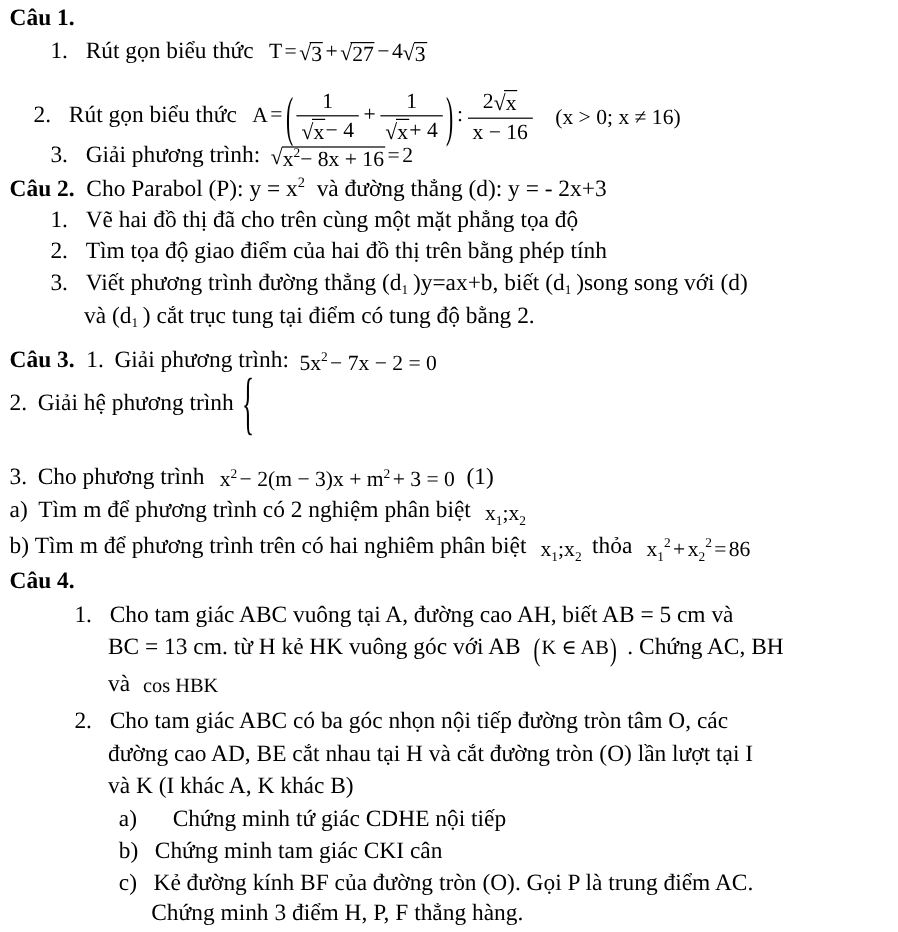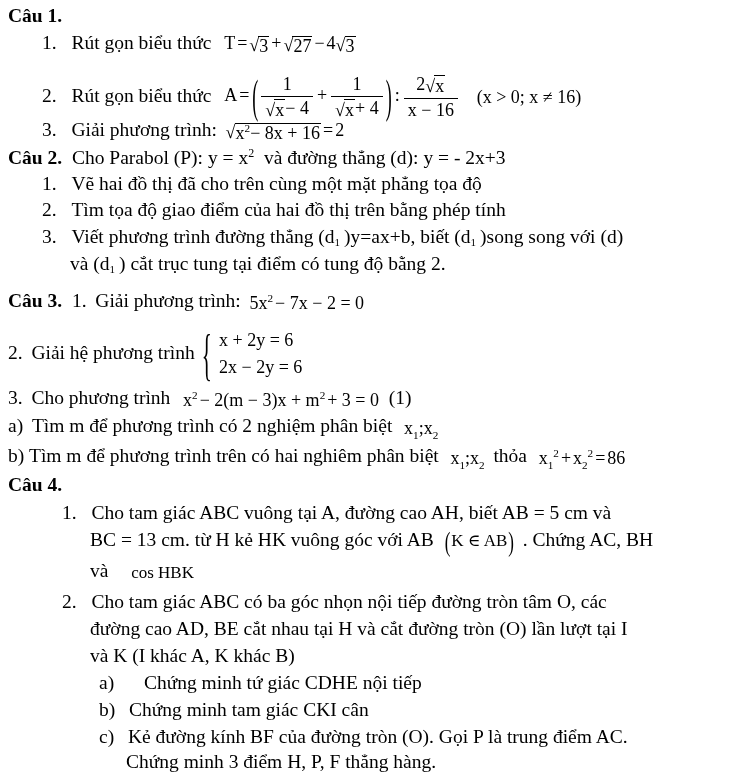--- a/index.html
+++ b/index.html
@@ -159,21 +159,21 @@
   </div>
 
   <div class="L" style="left:42px; top:33px;">
     <span class="marker">1.</span>
     <span class="txt" style="margin-left:10px;">Rút gọn biểu thức</span>
     <span class="math" style="margin-left:8px;">
       <span>T</span><span class="op">=</span><span class="sqrt"><span class="rad">√</span><span class="radicand">3</span></span><span class="op">+</span><span class="sqrt"><span class="rad">√</span><span class="radicand">27</span></span><span class="op">−</span><span>4</span><span class="sqrt"><span class="rad">√</span><span class="radicand">3</span></span>
     </span>
   </div>
 
-  <div class="L" style="left:42px; top:74px;">
+  <div class="L" style="left:28px; top:74px;">
     <span class="marker">2.</span>
     <span class="txt" style="margin-left:10px;">Rút gọn biểu thức</span>
     <span class="math" style="margin-left:8px;">
       <span>A</span><span class="op">=</span><span class="bigparen">(</span><span class="frac"><span class="num">1</span><span class="den"><span class="sqrt"><span class="rad">√</span><span class="radicand">x</span></span><span>− 4</span></span></span><span class="op">+</span><span class="frac"><span class="num">1</span><span class="den"><span class="sqrt"><span class="rad">√</span><span class="radicand">x</span></span><span>+ 4</span></span></span><span class="bigparen">)</span><span class="op">:</span><span class="frac"><span class="num"><span>2</span><span class="sqrt"><span class="rad">√</span><span class="radicand">x</span></span></span><span class="den">x − 16</span></span>
     </span>
     <span class="math" style="margin-left:12px;">(x &gt; 0; x ≠ 16)</span>
   </div>
 
   <div class="L" style="left:42px; top:120px;">
     <span class="marker">3.</span>
@@ -215,24 +215,20 @@
     <span class="math" style="margin-left:4px;">
       <span>5x</span><sup class="exp">2</sup><span style="margin-left:2px;">− 7x − 2 = 0</span>
     </span>
   </div>
 
   <div class="L" style="left:8px; top:327px;">
     <span class="txt">2.</span>
     <span class="txt" style="margin-left:4px;">Giải hệ phương trình</span>
     <span class="system">
       <span class="brace">{</span>
-      <span class="rows">
-        <div>x + 2y = 6</div>
-        <div>2x − 2y = 6</div>
-      </span>
     </span>
   </div>
 
   <div class="L" style="left:8px; top:388px;">
     <span class="txt">3.</span>
     <span class="txt" style="margin-left:4px;">Cho phương trình</span>
     <span class="math" style="margin-left:8px;">
       <span>x</span><sup class="exp">2</sup><span style="margin-left:2px;">− 2(m − 3)x + m</span><sup class="exp">2</sup><span style="margin-left:2px;">+ 3 = 0</span>
     </span>
     <span class="txt" style="margin-left:5px;">(1)</span>
@@ -268,21 +264,21 @@
   </div>
 
   <div class="L" style="left:90px; top:530px;">
     <span class="txt">BC = 13 cm. từ H kẻ HK vuông góc với AB</span>
     <span class="math" style="font-size:17px; margin-left:5px;"><span class="medparen">(</span><span>K ∈ AB</span><span class="medparen">)</span></span>
     <span class="txt" style="margin-left:3px;">. Chứng AC, BH</span>
   </div>
 
   <div class="L" style="left:90px; top:561px;">
     <span class="txt">và</span>
-    <span class="math" style="font-size:17px; margin-left:18px;">cos HBK</span>
+    <span class="math" style="font-size:17px; margin-left:6px;">cos HBK</span>
   </div>
 
   <div class="L" style="left:62px; top:592px;">
     <span class="marker">2.</span>
     <span class="txt" style="margin-left:10px;">Cho tam giác ABC có ba góc nhọn nội tiếp đường tròn tâm O, các</span>
   </div>
 
   <div class="L" style="left:90px; top:646px;">
     <span class="txt">và K  (I khác A, K khác B)</span>
   </div>

